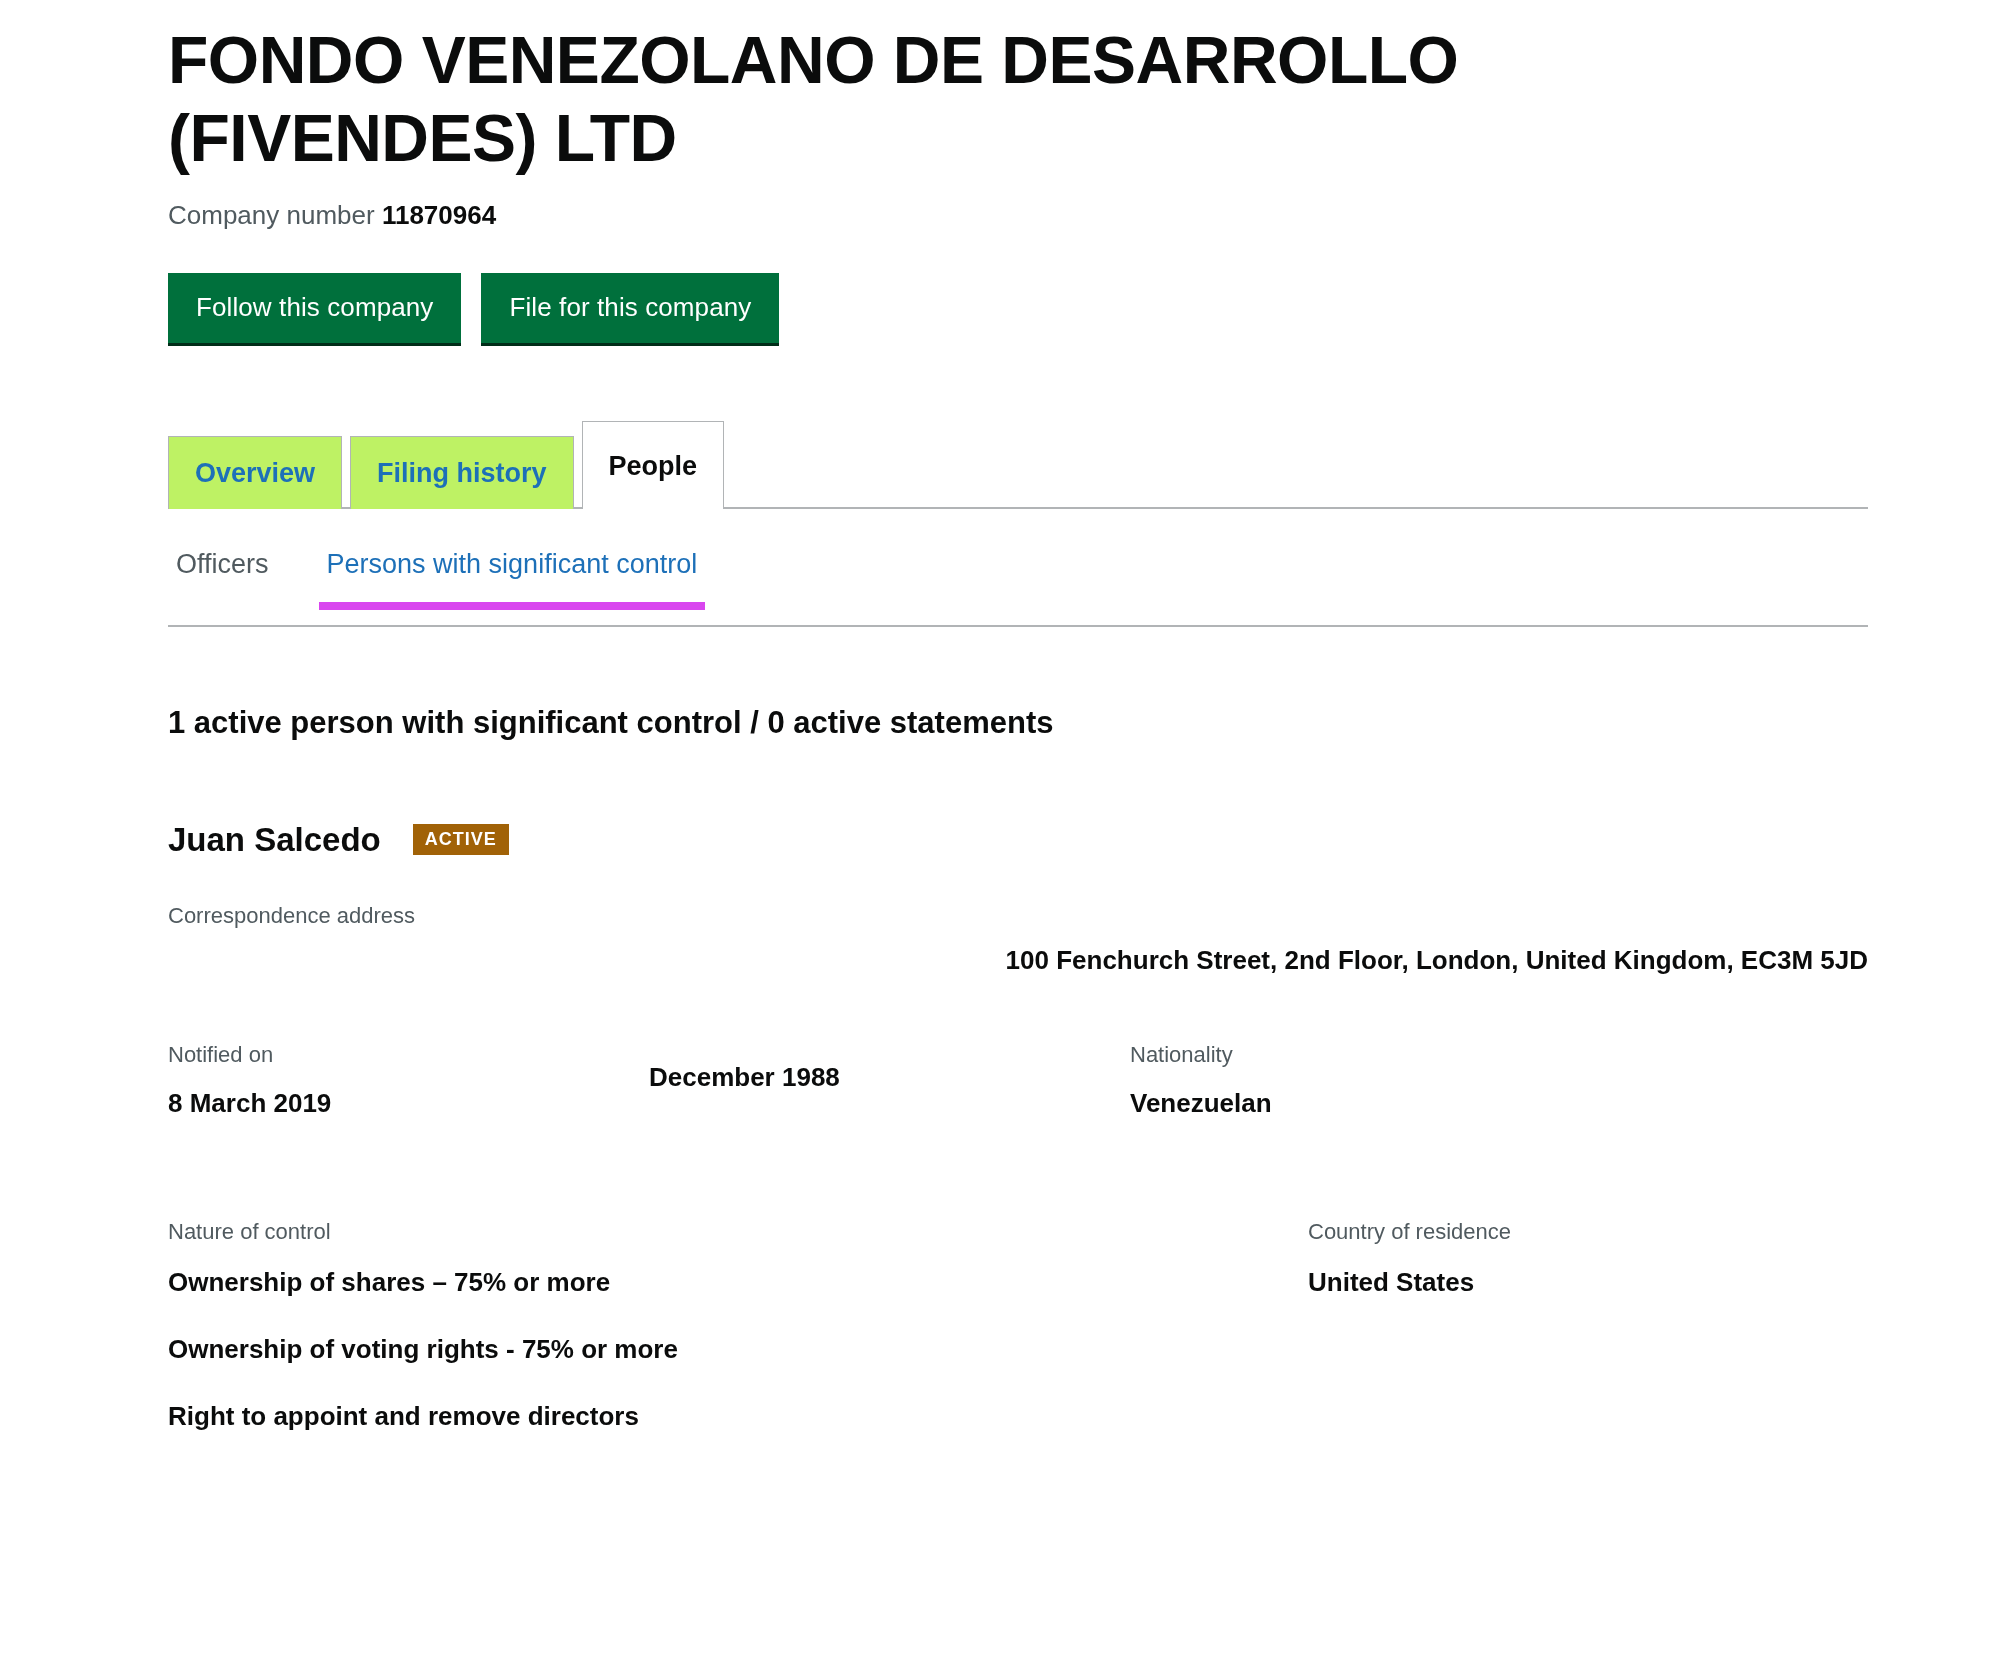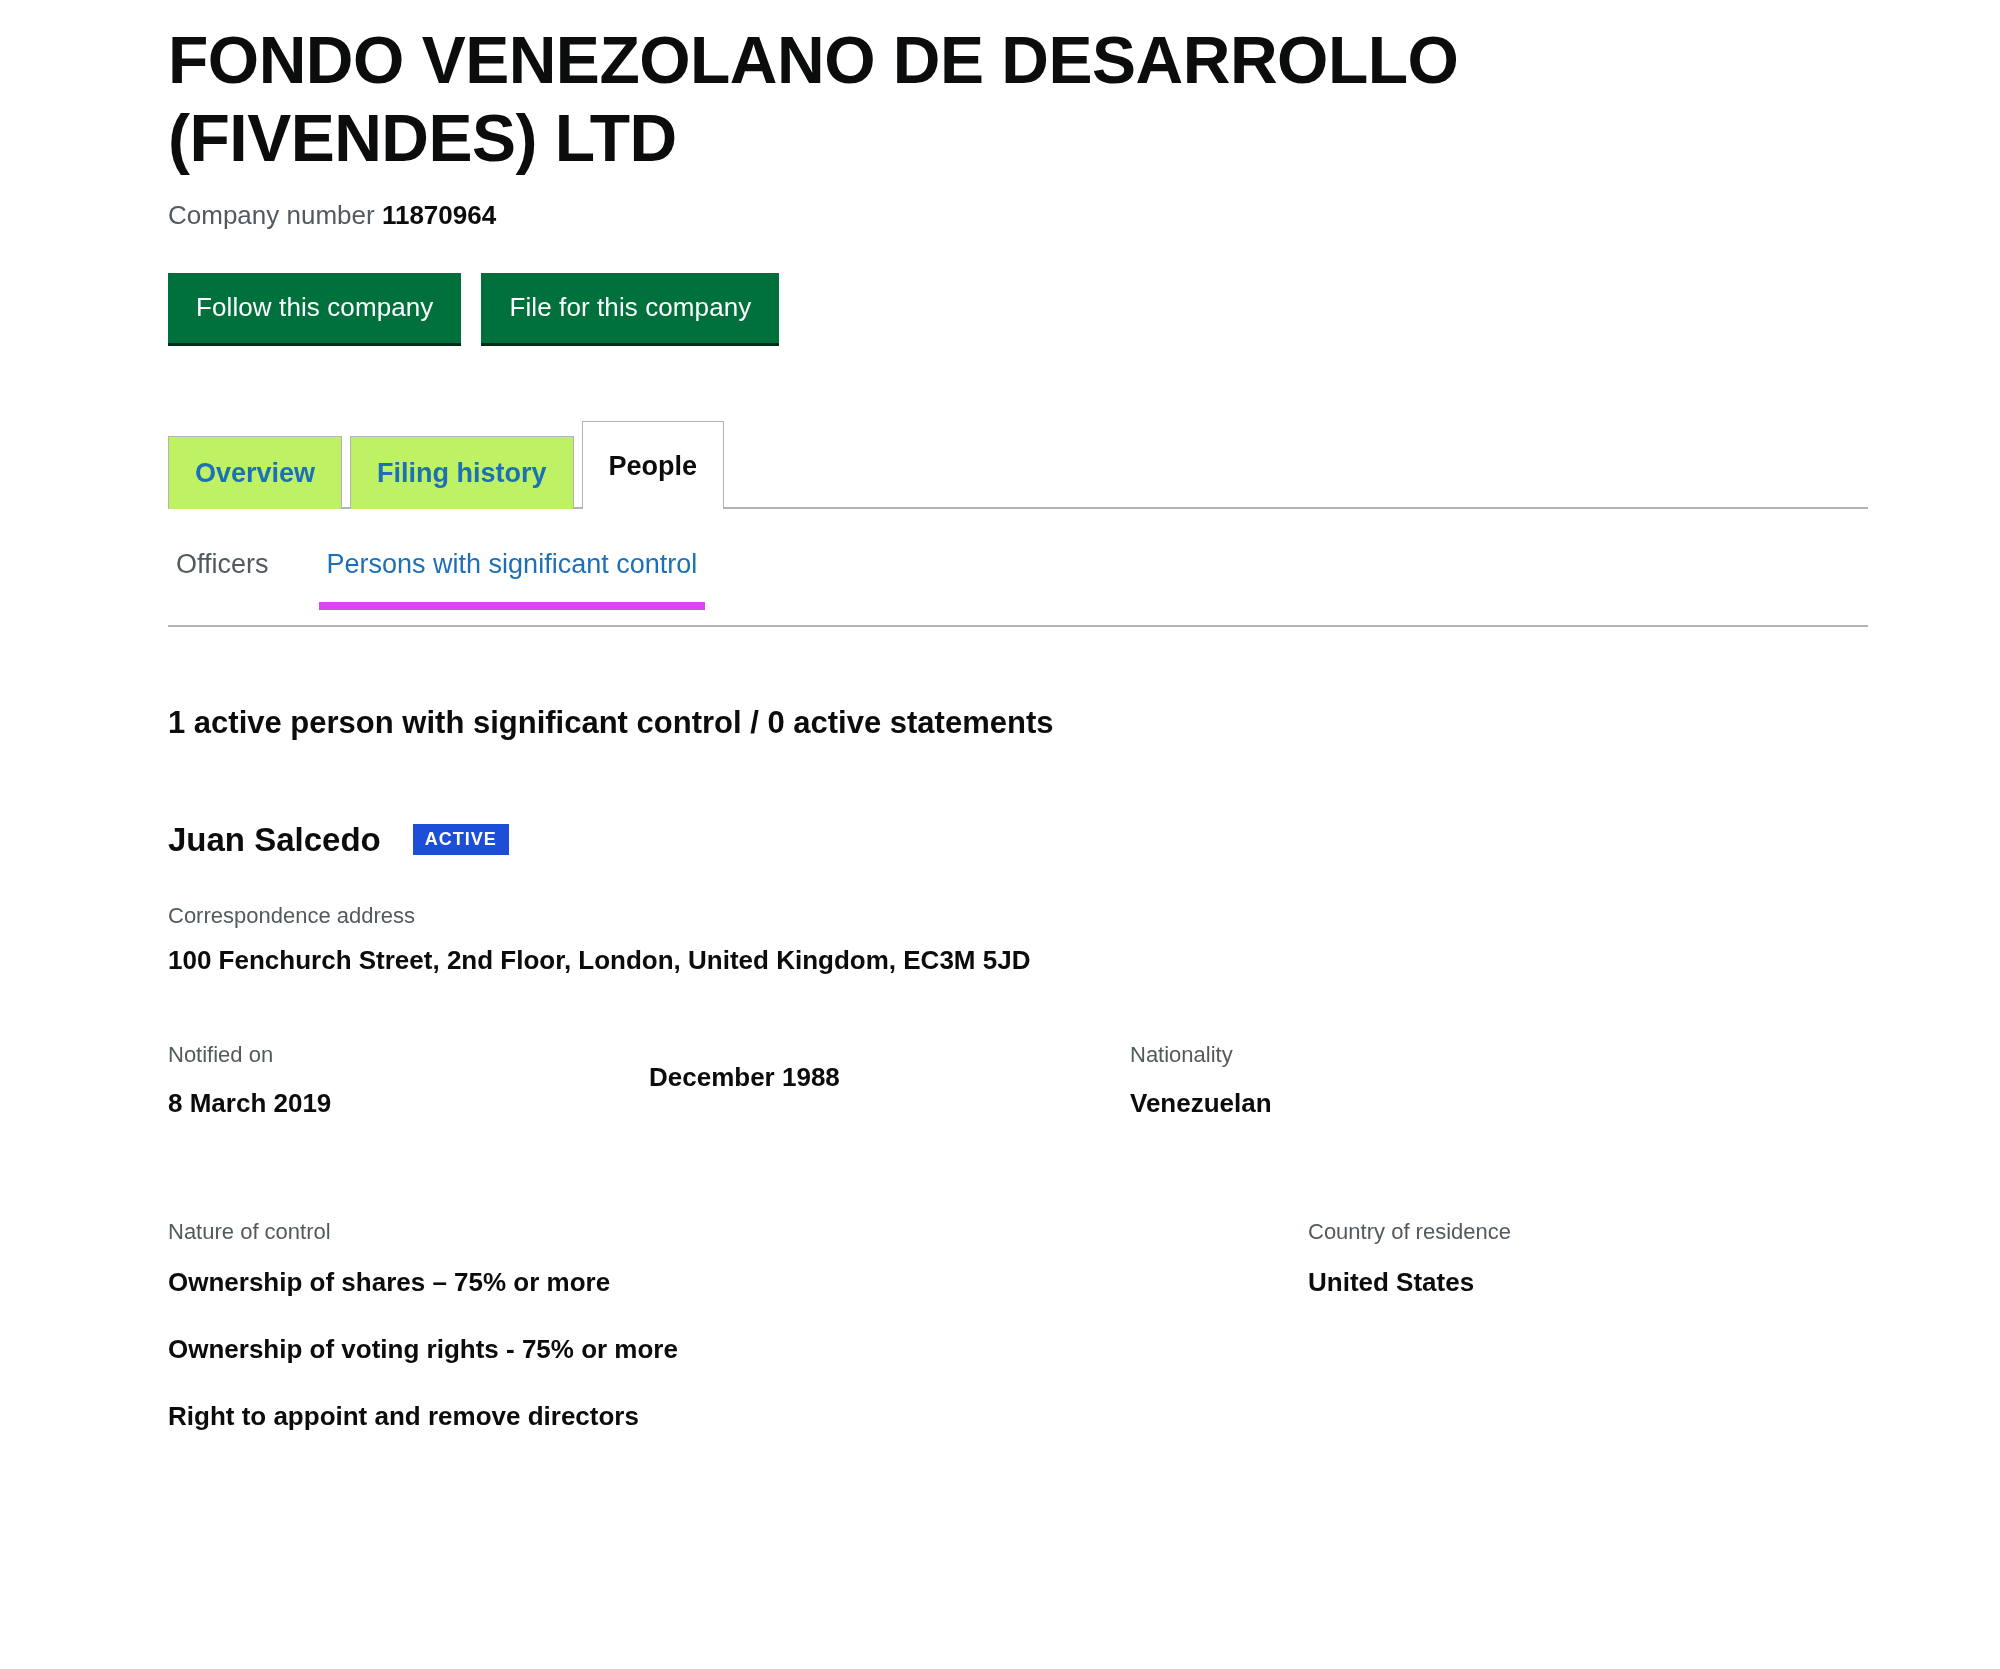--- a/index.html
+++ b/index.html
@@ -152,42 +152,42 @@
     align-items: center;
     gap: 32px;
   }
   .person-name {
     font-size: 33px;
     font-weight: 700;
     color: #0b0c0c;
   }
   .badge {
     display: inline-block;
-    background: #1d4ed8;
+    background: #a16207;
     color: #ffffff;
     font-size: 18px;
     font-weight: 700;
     letter-spacing: 1px;
     padding: 6px 12px 7px 12px;
     line-height: 1;
   }
 
   .label {
     font-size: 22px;
     color: #505a5f;
     font-weight: 400;
   }
   .value {
     font-size: 26px;
     color: #0b0c0c;
     font-weight: 700;
   }
 
   .addr-block { margin-top: 44px; }
-  .addr-block .value { margin-top: 16px; }
+  .addr-block .value { margin-top: 16px; text-align: right; }
 
   .facts {
     margin-top: 66px;
     display: flex;
     gap: 41px;
   }
   .fact {
     width: 440px;
   }
   .fact .value { margin-top: 20px; }

